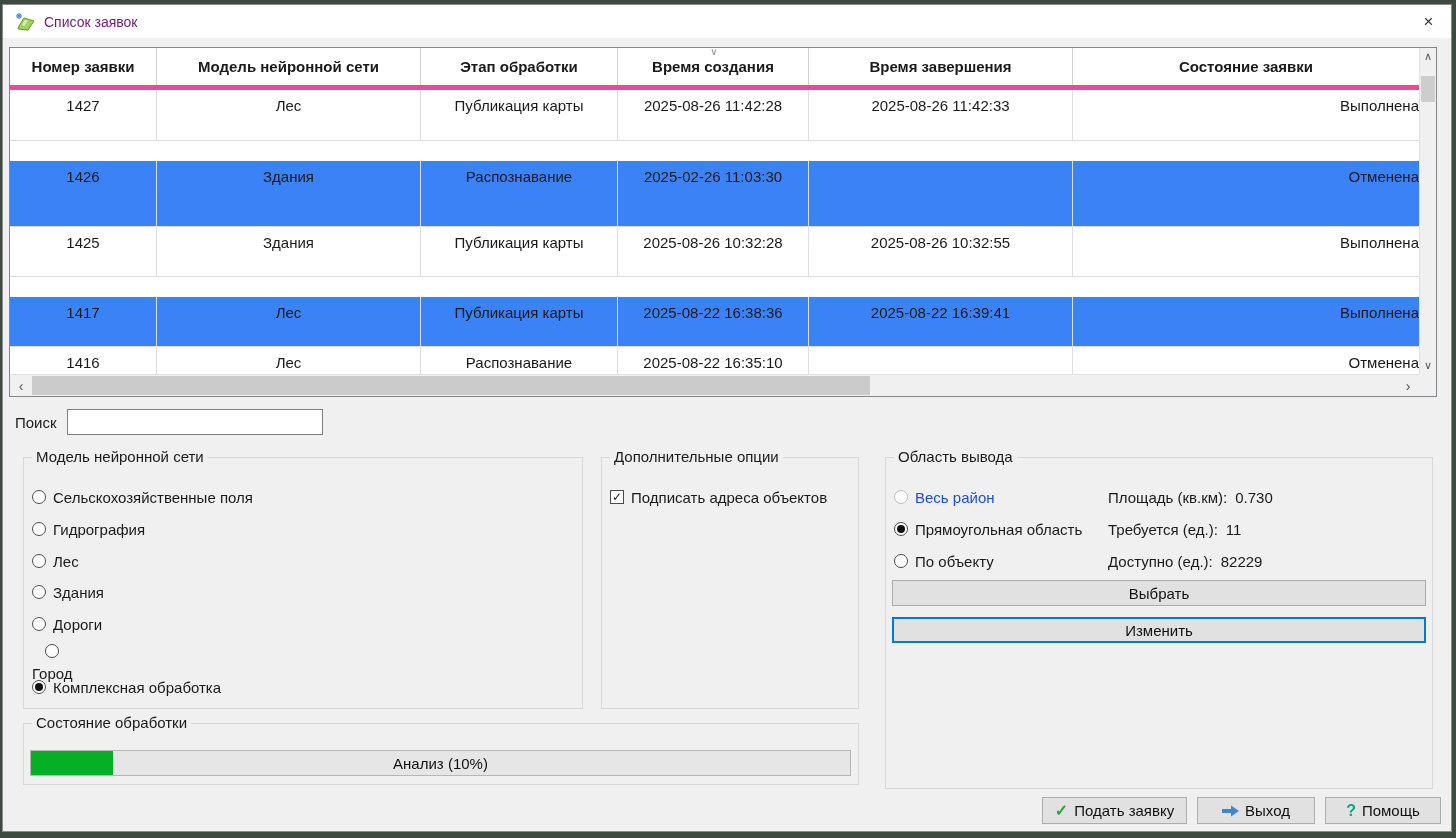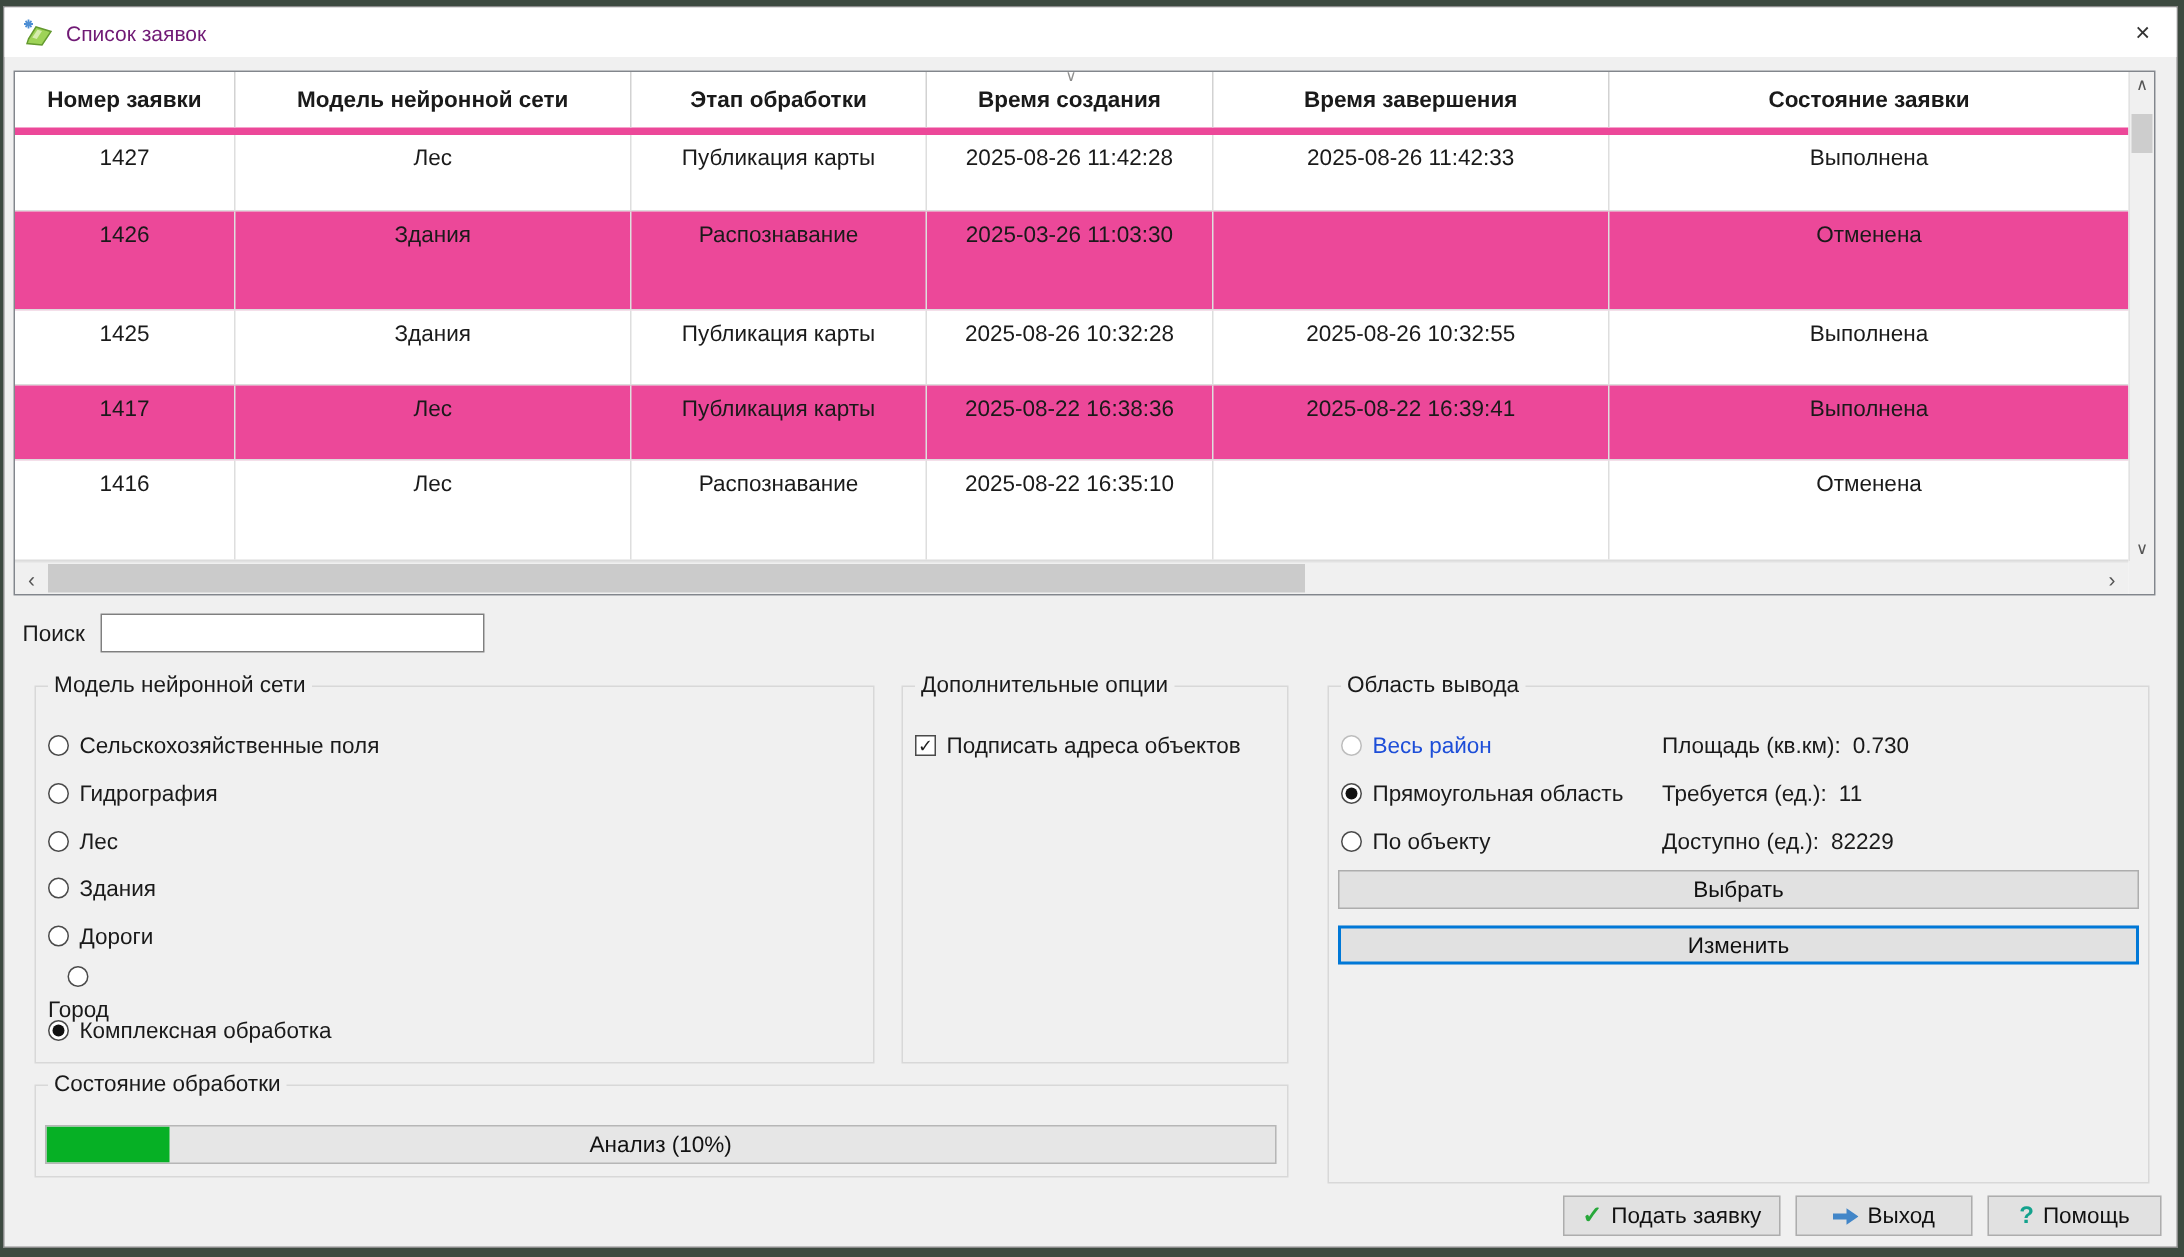--- a/index.html
+++ b/index.html
@@ -18,25 +18,25 @@
 
   
   .table-frame{position:absolute;left:6px;top:42px;width:1428px;height:350px;background:#fff;
                border:1px solid #82868c;box-sizing:border-box;overflow:hidden;}
   .grid-row{display:grid;grid-template-columns:147px 264px 197px 191px 264px 1fr;width:1409px;box-sizing:border-box;}
   .thead{height:42px;border-bottom:5px solid #ec4899;}
   .th{display:flex;align-items:center;justify-content:center;font-weight:bold;font-size:15px;
       border-right:1px solid #d2d2d2;box-sizing:border-box;}
   .th:last-child{border-right:none;}
   .tr{background:#fff;border-bottom:1px solid #dcdcdc;}
-  .tr.alt{background:#ec4899;}
+  .tr.alt{background:#3b82f6;margin-top:20px;}
   .tr.h51{height:51px;} .tr.h66{height:66px;} .tr.h50{height:50px;} .tr.h67{height:67px;}
   .td{padding-top:7px;text-align:center;font-size:15px;border-right:1px solid #dedede;
       box-sizing:border-box;overflow:hidden;white-space:nowrap;}
-  .td:last-child{border-right:none;}
+  .td:last-child{border-right:none;text-align:right;}
   .sort-ind{position:absolute;left:692px;top:-1px;width:24px;text-align:center;font-size:10px;
             color:#8e8e8e;line-height:10px;}
 
   
   .vscroll{position:absolute;right:0;top:0;width:17px;height:326px;background:#f0f0f0;
            border-left:1px solid #e2e2e2;box-sizing:border-box;}
   .vscroll .arrow{position:absolute;left:0;width:100%;height:17px;display:flex;align-items:center;
                   justify-content:center;font-size:11px;color:#555;}
   .vscroll .up{top:0;} .vscroll .down{bottom:0;}
   .vthumb{position:absolute;left:1px;top:28px;width:14px;height:26px;background:#cdcdcd;}
@@ -137,21 +137,21 @@
         <div class="td">Лес</div>
         <div class="td">Публикация карты</div>
         <div class="td">2025-08-26 11:42:28</div>
         <div class="td">2025-08-26 11:42:33</div>
         <div class="td">Выполнена</div>
       </div>
       <div class="grid-row tr alt h66">
         <div class="td">1426</div>
         <div class="td">Здания</div>
         <div class="td">Распознавание</div>
-        <div class="td">2025-03-26 11:03:30</div>
+        <div class="td">2025-02-26 11:03:30</div>
         <div class="td"></div>
         <div class="td">Отменена</div>
       </div>
       <div class="grid-row tr h50">
         <div class="td">1425</div>
         <div class="td">Здания</div>
         <div class="td">Публикация карты</div>
         <div class="td">2025-08-26 10:32:28</div>
         <div class="td">2025-08-26 10:32:55</div>
         <div class="td">Выполнена</div>

